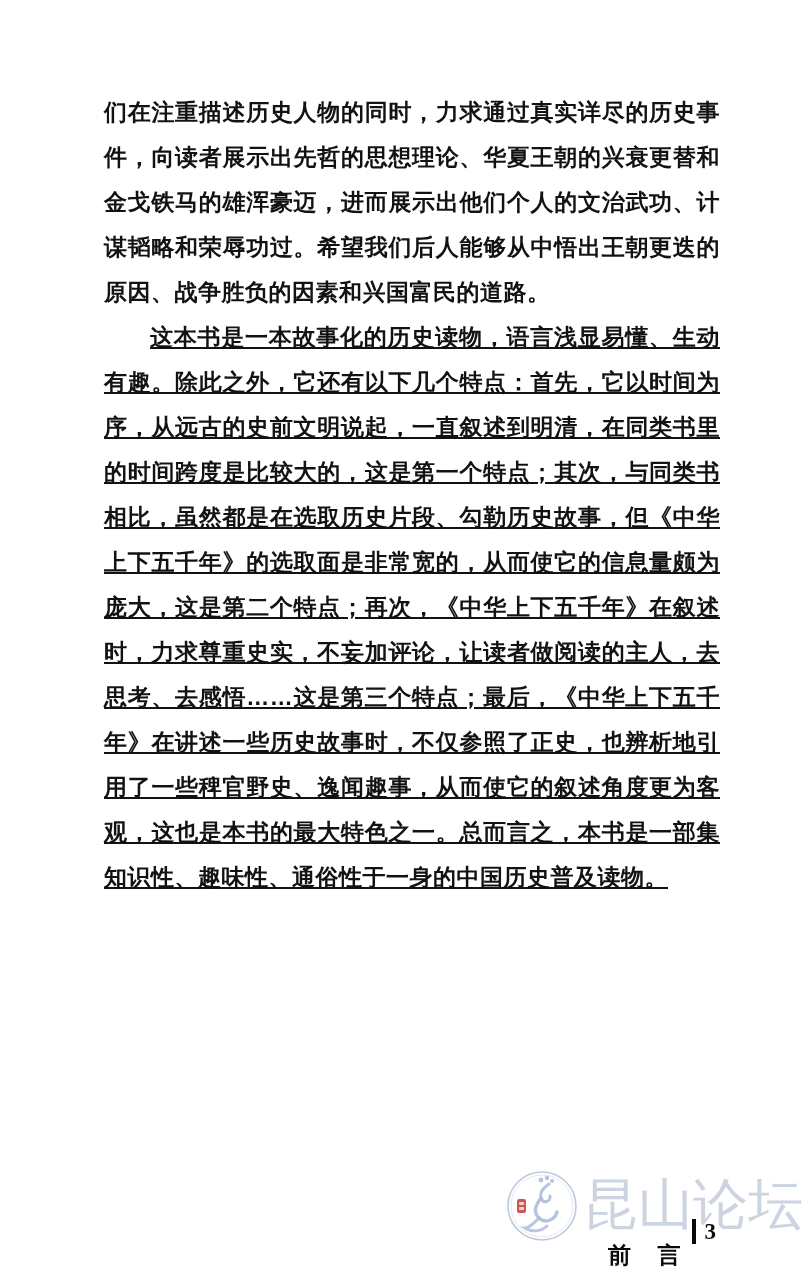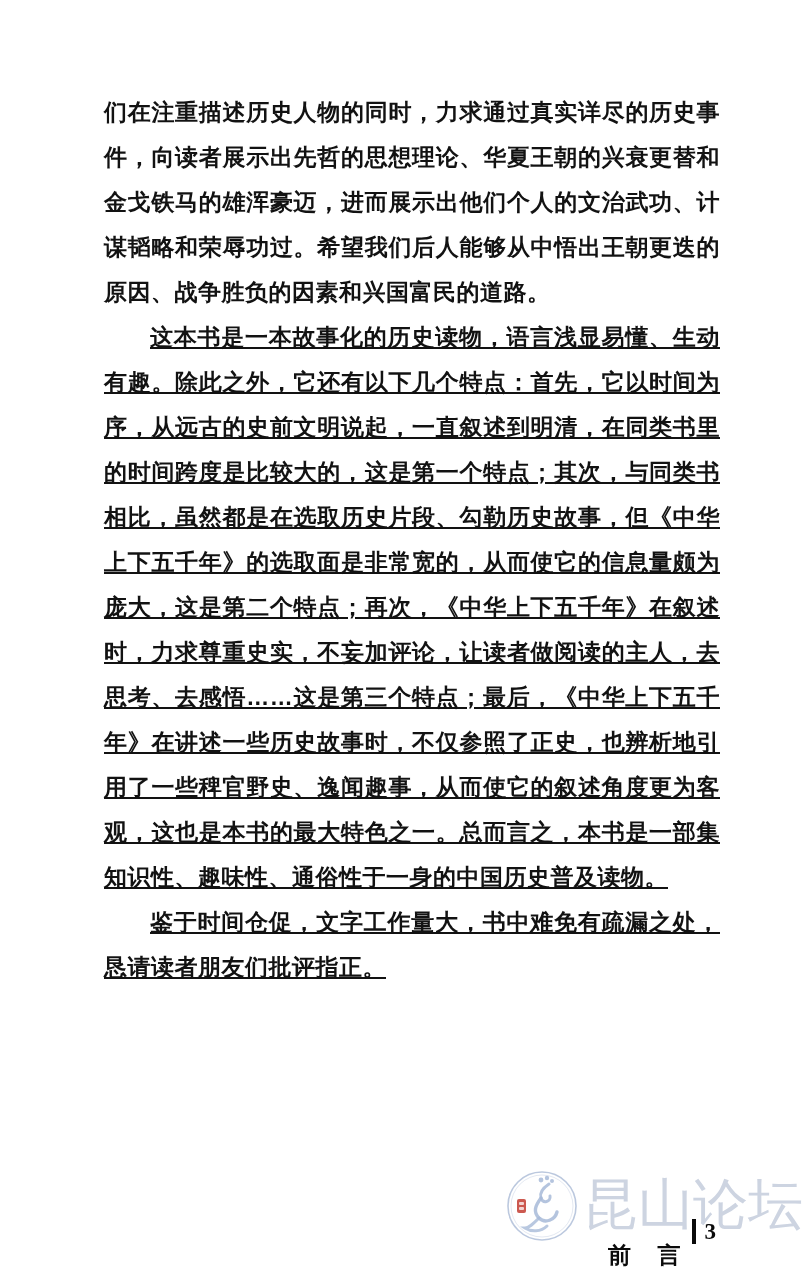--- a/index.html
+++ b/index.html
@@ -86,21 +86,20 @@
   }
 </style>
 </head>
 <body>
 
 <div class="page">
 
   <main class="content">
     <p class="para">们在注重描述历史人物的同时，力求通过真实详尽的历史事件，向读者展示出先哲的思想理论、华夏王朝的兴衰更替和金戈铁马的雄浑豪迈，进而展示出他们个人的文治武功、计谋韬略和荣辱功过。希望我们后人能够从中悟出王朝更迭的原因、战争胜负的因素和兴国富民的道路。</p>
     <p class="para indent">这本书是一本故事化的历史读物，语言浅显易懂、生动有趣。除此之外，它还有以下几个特点：首先，它以时间为序，从远古的史前文明说起，一直叙述到明清，在同类书里的时间跨度是比较大的，这是第一个特点；其次，与同类书相比，虽然都是在选取历史片段、勾勒历史故事，但《中华上下五千年》的选取面是非常宽的，从而使它的信息量颇为庞大，这是第二个特点；再次，《中华上下五千年》在叙述时，力求尊重史实，不妄加评论，让读者做阅读的主人，去思考、去感悟……这是第三个特点；最后，《中华上下五千年》在讲述一些历史故事时，不仅参照了正史，也辨析地引用了一些稗官野史、逸闻趣事，从而使它的叙述角度更为客观，这也是本书的最大特色之一。总而言之，本书是一部集知识性、趣味性、通俗性于一身的中国历史普及读物。</p>
-    <p class="para indent">鉴于时间仓促，文字工作量大，书中难免有疏漏之处，恳请读者朋友们批评指正。</p>
   </main>
 
   <div class="watermark-logo">
     <svg width="74" height="76" viewBox="0 0 74 76" xmlns="http://www.w3.org/2000/svg">
       <circle cx="37" cy="38" r="34" fill="none" stroke="#b4c2da" stroke-width="1.6" opacity="0.9"></circle>
       <circle cx="37" cy="38" r="31" fill="none" stroke="#ccd6e6" stroke-width="0.8" opacity="0.7"></circle>
 
       <circle cx="36" cy="12" r="2.4" fill="#a7bad8" opacity="0.85"></circle>
       <circle cx="42" cy="10" r="2.2" fill="#a7bad8" opacity="0.85"></circle>
       <circle cx="47" cy="13" r="2.0" fill="#a7bad8" opacity="0.85"></circle>

